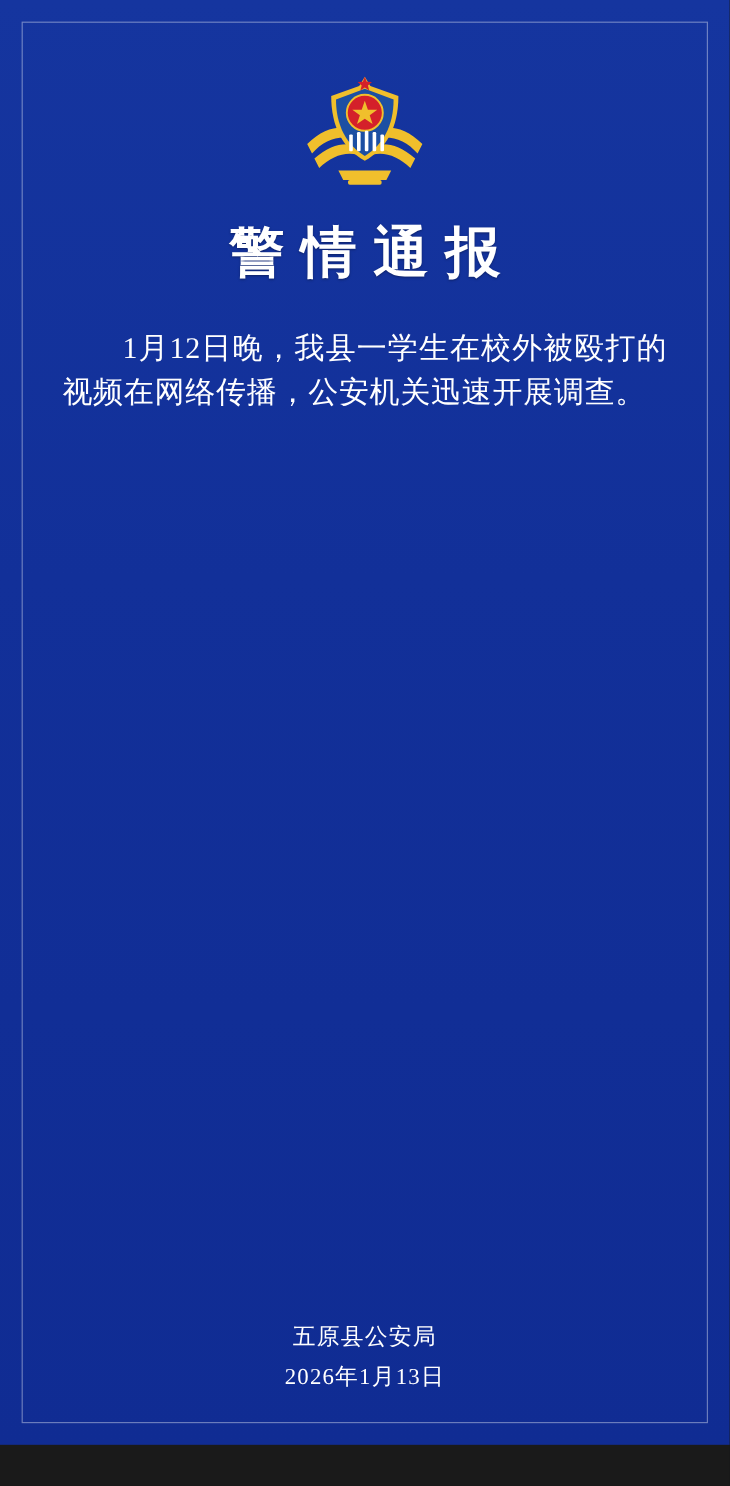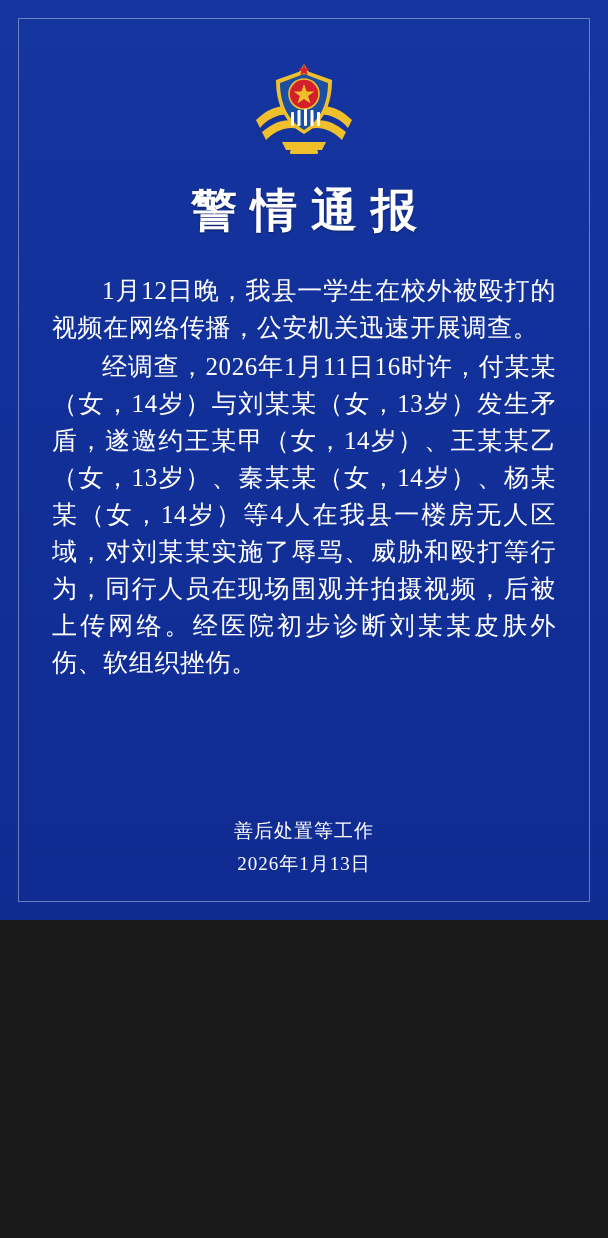--- a/index.html
+++ b/index.html
@@ -9,21 +9,21 @@
   }
   body {
     width: 608px;
     height: 1238px;
     overflow: hidden;
     font-family: "Liberation Serif", "DejaVu Serif", serif;
   }
   .poster {
     position: relative;
     width: 608px;
-    height: 920px;
+    height: 1204px;
     background: #12349b;
     background: linear-gradient(180deg, #15359f 0%, #123099 40%, #102c93 100%);
     box-sizing: border-box;
     padding: 0;
     overflow: hidden;
   }
   .inner-border {
     position: absolute;
     left: 18px;
     top: 18px;
@@ -139,22 +139,21 @@
           <polygon fill="#d4202a" points="60,6 61.6,10.2 66,10.4 62.6,13.2 63.7,17.5 60,15 56.3,17.5 57.4,13.2 54,10.4 58.4,10.2"></polygon>
         </svg>
       </div>
     </div>
 
     <h1 class="title">警情通报</h1>
     <div class="title-rule"></div>
 
     <div class="body-text">
       <p>1月12日晚，我县一学生在校外被殴打的视频在网络传播，公安机关迅速开展调查。</p>
-      <p>经调查，2026年1月11日16时许，付某某（女，14岁）与刘某某（女，13岁）发生矛盾，遂邀约王某甲（女，14岁）、王某某乙（女，13岁）、秦某某（女，14岁）、杨某某（女，14岁）等4人在我县一楼房无人区域，对刘某某实施了辱骂、威胁和殴打等行为，同行人员在现场围观并拍摄视频，后被上传网络。经医院初步诊断刘某某皮肤外伤、软组织挫伤。</p>
     </div>
 
     <div class="footer">
-      <div>善后处置等工作</div>
+      <div>五原县公安局</div>
       <div>2026年1月13日</div>
     </div>
 
   </div>
 </div>
 
 </body></html>

